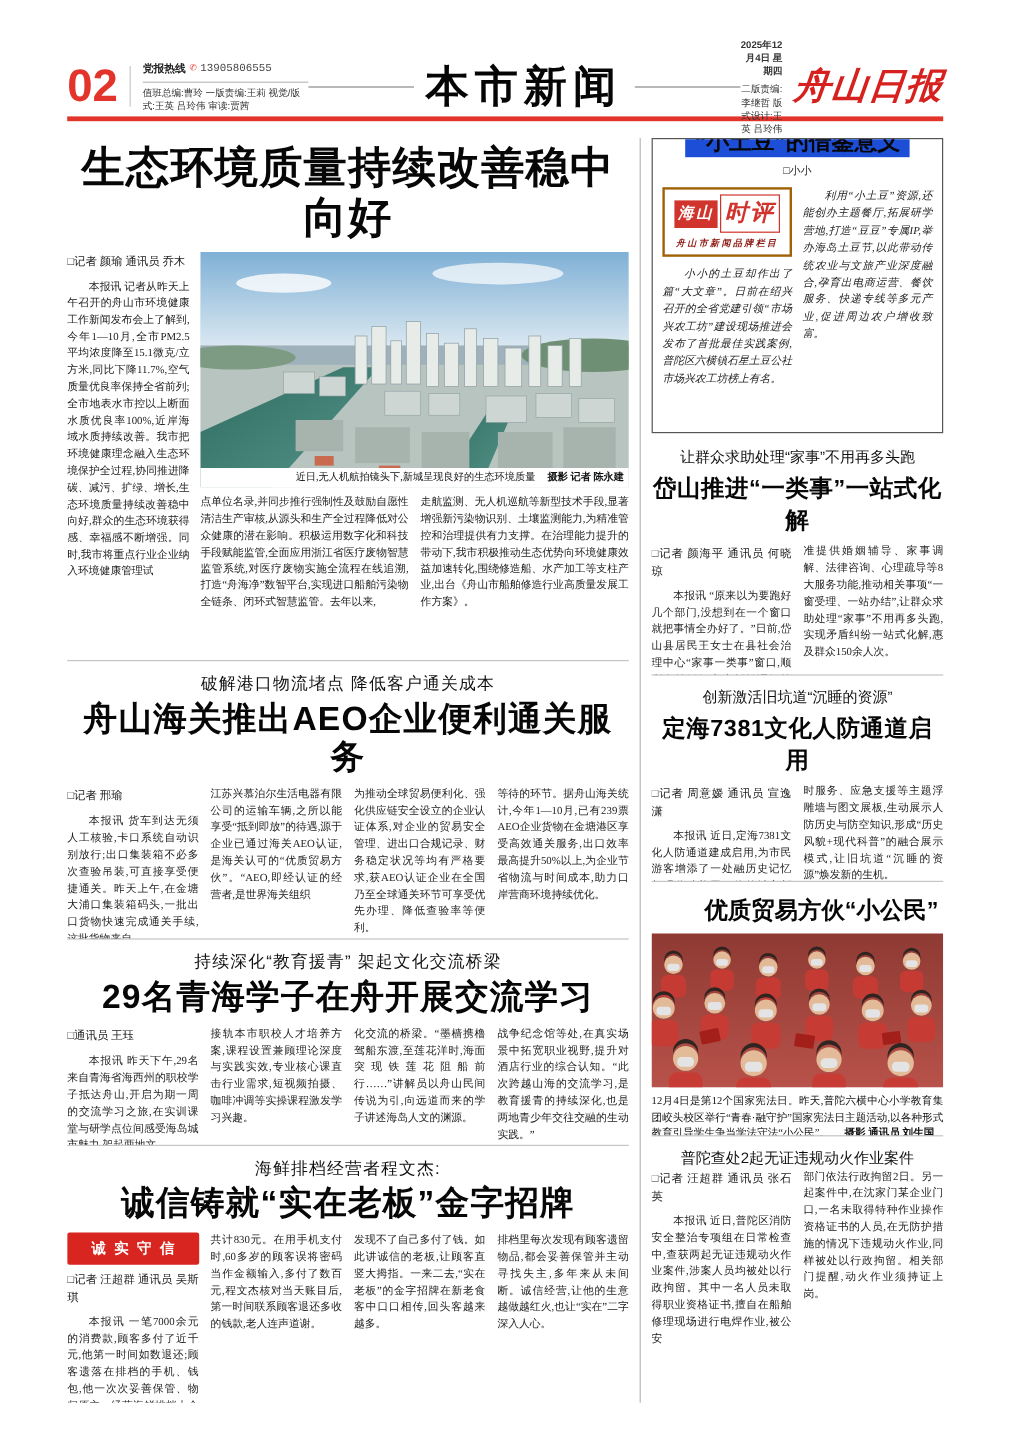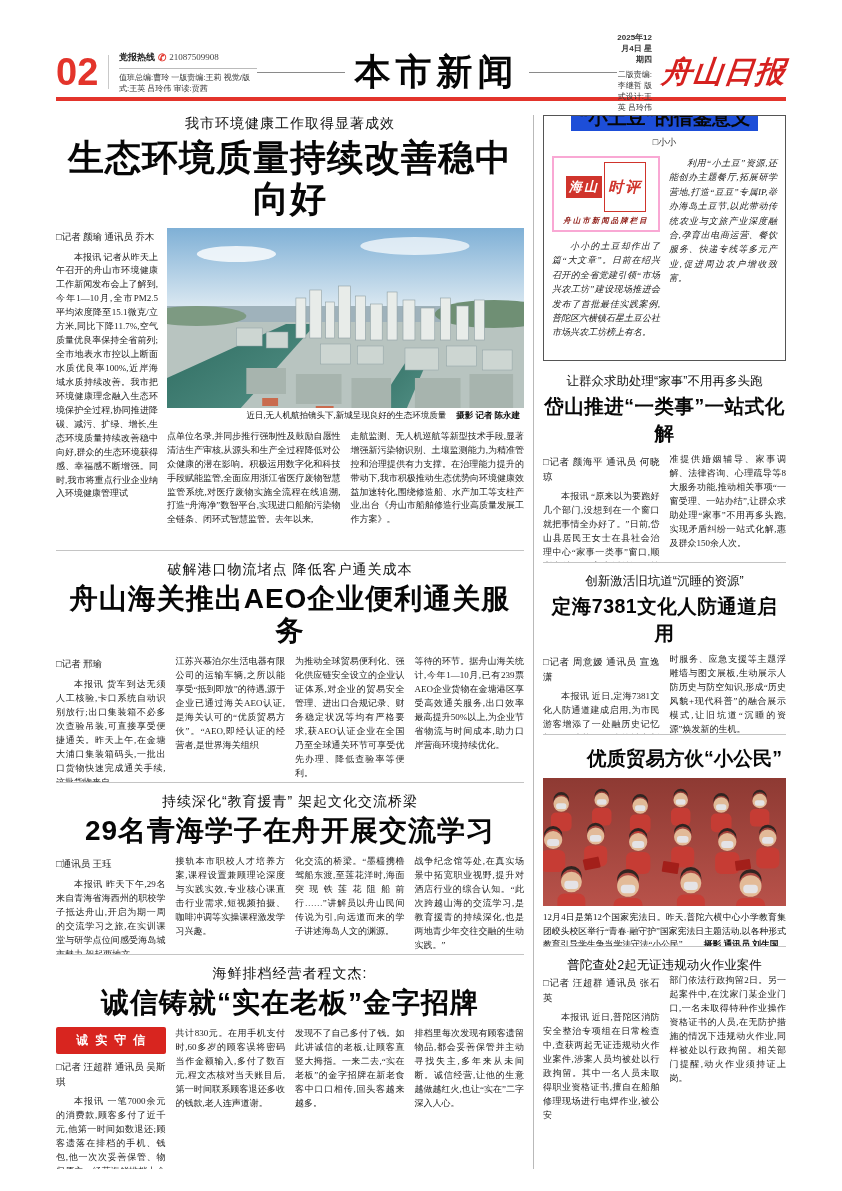--- a/index.html
+++ b/index.html
@@ -11,21 +11,21 @@
     padding:52px 56px 0 56px;
   }
   
   .masthead { display:flex; align-items:center; height:40px; }
   .page-num {
     font-family:"Liberation Sans","DejaVu Sans",sans-serif;
     font-size:38px; font-weight:bold; color:#e3342b; line-height:1;
   }
   .mh-vline { width:1px; height:34px; background:#c9c9c9; margin:0 10px; }
   .mh-info { display:flex; flex-direction:column; gap:4px; }
-  .hotline { font-family:Liberation Serif, serif; font-size:9px; font-weight:bold; color:#222; display:flex; align-items:center; gap:3px;text-align:center;}
+  .hotline { font-family:Liberation Mono, monospace; font-size:9px; font-weight:bold; color:#222; display:flex; align-items:center; gap:3px;text-align:center;}
   .hotline .phone-ico { color:#e3342b; font-size:10px; }
   .hotline .phone-num { color:#444; font-weight:normal; }
   .mh-staff { font-size:8px; color:#333; border-top:1px solid #bbb; padding-top:3px;
     font-family:"Liberation Sans",sans-serif; }
   .mh-center { flex:1; display:flex; align-items:center; justify-content:center; gap:10px; }
   .rule-line { display:inline-block; width:88px; height:1px; background:#8a8a8a; }
   .section-title {
     font-family:"Liberation Sans","DejaVu Sans",sans-serif;
     font-size:36px; font-weight:bold; letter-spacing:5px; color:#050505; white-space:nowrap;
   }
@@ -82,26 +82,26 @@
   .combox-title {
     font-family:"Liberation Sans",sans-serif; font-size:19px; font-weight:bold;
     text-align:center; background:#1d4ed8; width:max-content; margin:-21px auto 0 auto; padding:0 8px;
     color:#070707;
   }
   .combox-byline { text-align:center; font-size:9px; margin:5px 0 7px 0; color:#222; }
   .com-cols { display:flex; gap:9px; }
   .com-col { flex:1; font-size:9px; line-height:1.6; text-align:justify;
     font-style:italic; color:#1c1c1c; }
   .com-col p { text-indent:2em; }
-  .hs-logo { border:2px solid #f9a8d4; padding:4px 4px 3px 4px; margin-bottom:7px; text-align:center; }
+  .hs-logo { border:2px solid #a16207; padding:4px 4px 3px 4px; margin-bottom:7px; text-align:center; }
   .hs-top { display:flex; justify-content:center; gap:2px; align-items:center; }
   .hs-b1 { background:#d0342c; color:#fff; font-family:"Liberation Sans",sans-serif;
     font-weight:bold; font-size:13px; padding:1px 3px; letter-spacing:2px;}
   .hs-b2 { color:#d0342c; border:1px solid #d0342c; font-family:"Liberation Sans",sans-serif;
-    font-weight:bold; font-size:15px; padding:12px 3px; letter-spacing:2px; background:#fff;}
+    font-weight:bold; font-size:19px; padding:0 3px; letter-spacing:2px; background:#fff;}
   .hs-sub { font-family:"Liberation Sans",sans-serif; font-size:7.5px; font-weight:bold;
     color:#8e1a14; letter-spacing:2px; margin-top:3px; }
   
   .headline-right { font-family:"Liberation Sans",sans-serif; font-size:19.5px; font-weight:bold;
     text-align:right; padding-right:4px; color:#070707; margin-bottom:6px; }
   .photo2 { width:100%; height:128px; background:#a23a32; }
   .photo2 svg { display:block; width:100%; height:100%; }
   .feat-cap { font-size:8.8px; line-height:1.55; text-align:justify; margin-top:5px; color:#111; }
   .feat-cap .lead { text-indent:2em; display:inline; }
   .feat-cap .cred { font-weight:bold; margin-left:10px; }
@@ -111,21 +111,21 @@
 
 <div class="page">
 
   <div class="masthead">
     <div class="page-num">02</div>
     <div class="mh-vline"></div>
     <div class="mh-info">
       <div class="hotline">
         <span>党报热线</span>
         <span class="phone-ico">✆</span>
-        <span class="phone-num">21087509908</span>
+        <span class="phone-num">13905806555</span>
       </div>
       <div class="mh-staff">值班总编:曹玲  一版责编:王莉  视觉/版式:王英 吕玲伟  审读:贾茜</div>
     </div>
     <div class="mh-center">
       <span class="rule-line"></span>
       <h1 class="section-title">本市新闻</h1>
       <span class="rule-line"></span>
     </div>
     <div class="mh-right">
       <div class="mh-dates">
@@ -135,21 +135,20 @@
       <div class="paper-logo">舟山日报</div>
     </div>
   </div>
   <div class="red-rule"></div>
 
   <div class="main">
 
     <div class="col-left">
 
       <section class="sep-b" style="height:436px;">
-        <div class="kicker">我市环境健康工作取得显著成效</div>
         <h2 class="headline-xl">生态环境质量持续改善稳中向好</h2>
         <div class="env-bodyrow">
           <div class="env-c0">
             <div class="byline">□记者 颜瑜 通讯员 乔木</div>
             <p style="text-indent:2em;">本报讯 记者从昨天上午召开的舟山市环境健康工作新闻发布会上了解到,今年1—10月,全市PM2.5平均浓度降至15.1微克/立方米,同比下降11.7%,空气质量优良率保持全省前列;全市地表水市控以上断面水质优良率100%,近岸海域水质持续改善。我市把环境健康理念融入生态环境保护全过程,协同推进降碳、减污、扩绿、增长,生态环境质量持续改善稳中向好,群众的生态环境获得感、幸福感不断增强。同时,我市将重点行业企业纳入环境健康管理试</p>
           </div>
           <div class="env-right">
             <div class="photo-wrap">
               <svg viewBox="0 0 360 196" preserveAspectRatio="none">
                 <defs>

